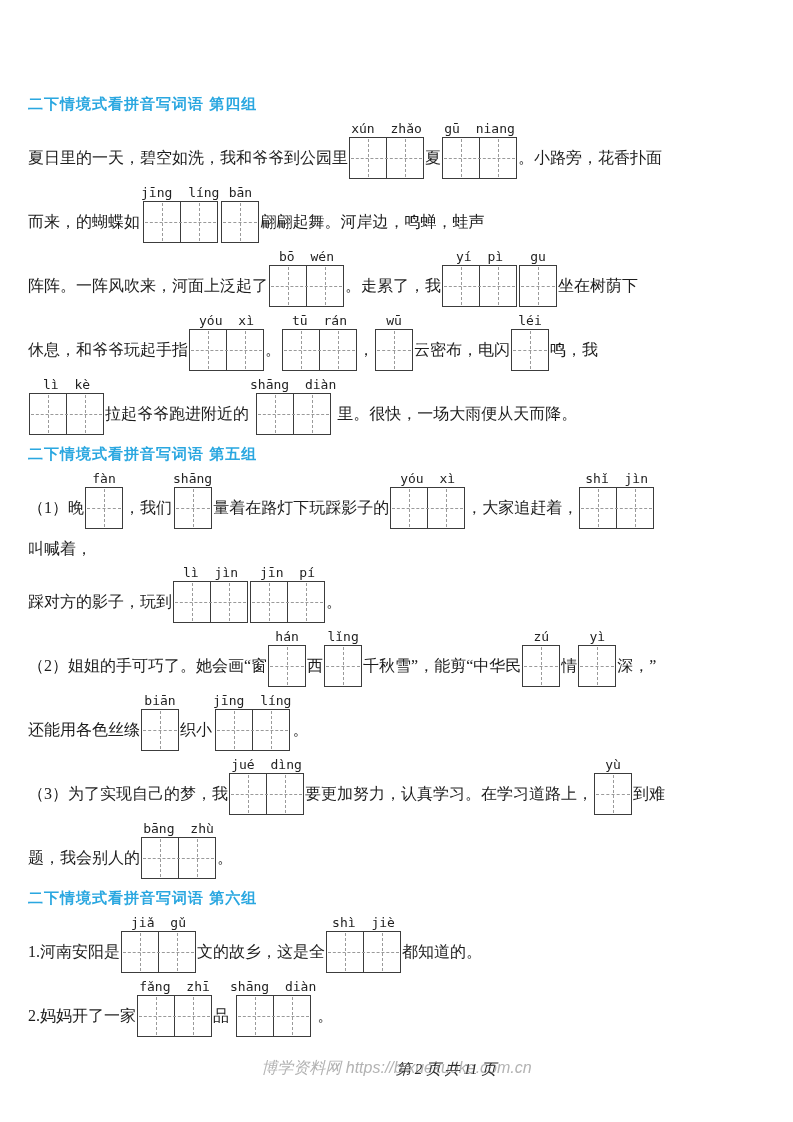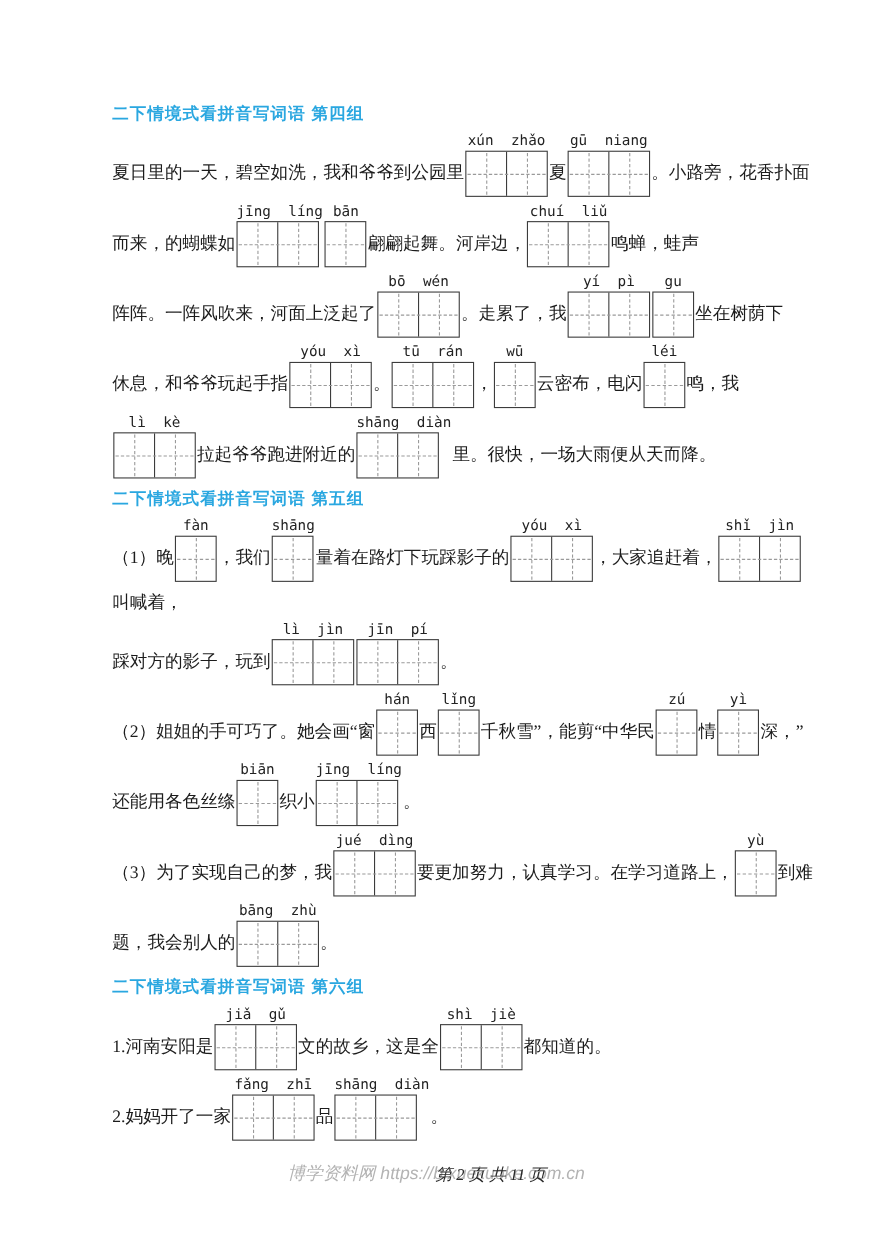--- a/index.html
+++ b/index.html
@@ -6,34 +6,34 @@
     --background:#ffffff;
     --accent-color:#2aa7e0;
     --text-color:#1c1c1c;
     --box-border-color:#3c3c3c;
     --guide-line-color:#9a9a9a;
     --watermark-color:#b3b3b3;
   }
   html,body{margin:0;padding:0;background:#e9e9e9;}
   .page{
     width:793px;height:1122px;margin:0 auto;background:var(--background);
-    box-sizing:border-box;padding:86px 64px 0 102px;position:relative;overflow:hidden;
+    box-sizing:border-box;padding:86px 64px 0 28px;position:relative;overflow:hidden;
     font-family:"Liberation Serif","DejaVu Serif",serif;color:var(--text-color);
   }
   .section-title{
     font-family:"Liberation Sans","DejaVu Sans",sans-serif;
     font-weight:bold;font-size:15px;line-height:20px;margin:8px 0 6px 0;
     color:var(--accent-color);letter-spacing:1px;
   }
   .line{white-space:nowrap;}
   .line.with-boxes{display:flex;align-items:center;height:60px;margin-bottom:4px;}
   .line.text-only{height:30px;line-height:30px;}
   .run{font-size:16px;line-height:22px;}
   .with-boxes .run{position:relative;top:8px;}
-  .blank{display:inline-flex;flex-direction:column;align-items:flex-start;margin:0 1px;flex:0 0 auto;}
+  .blank{display:inline-flex;flex-direction:column;align-items:center;margin:0 1px;flex:0 0 auto;}
   .pinyin{
     display:block;height:16px;line-height:15px;font-size:13px;
     font-family:"DejaVu Sans Mono","Liberation Mono",monospace;
     color:#222;text-align:center;word-spacing:8px;letter-spacing:0px;align-self:stretch;
   }
   .cells{display:inline-flex;position:relative;border:1.5px solid var(--box-border-color);background:#fff;}
   .cell{width:36px;height:40px;position:relative;}
   .cell + .cell{border-left:1.5px solid var(--box-border-color);}
   .cell::before{
     content:"";position:absolute;left:50%;top:1px;bottom:1px;width:0;
@@ -88,27 +88,20 @@
             <span class="cell"></span>
           </span>
         </span>
         <span class="blank">
           <span class="pinyin">bān</span>
           <span class="cells">
             <span class="cell"></span>
           </span>
         </span>
         <span class="run">翩翩起舞。河岸边，</span>
-        <span class="blank">
-          <span class="pinyin">chuí liǔ</span>
-          <span class="cells">
-            <span class="cell"></span>
-            <span class="cell"></span>
-          </span>
-        </span>
         <span class="run">鸣蝉，蛙声</span>
       </div>
       <div class="line with-boxes">
         <span class="run">阵阵。一阵风吹来，河面上泛起了</span>
         <span class="blank">
           <span class="pinyin">bō wén</span>
           <span class="cells">
             <span class="cell"></span>
             <span class="cell"></span>
           </span>

